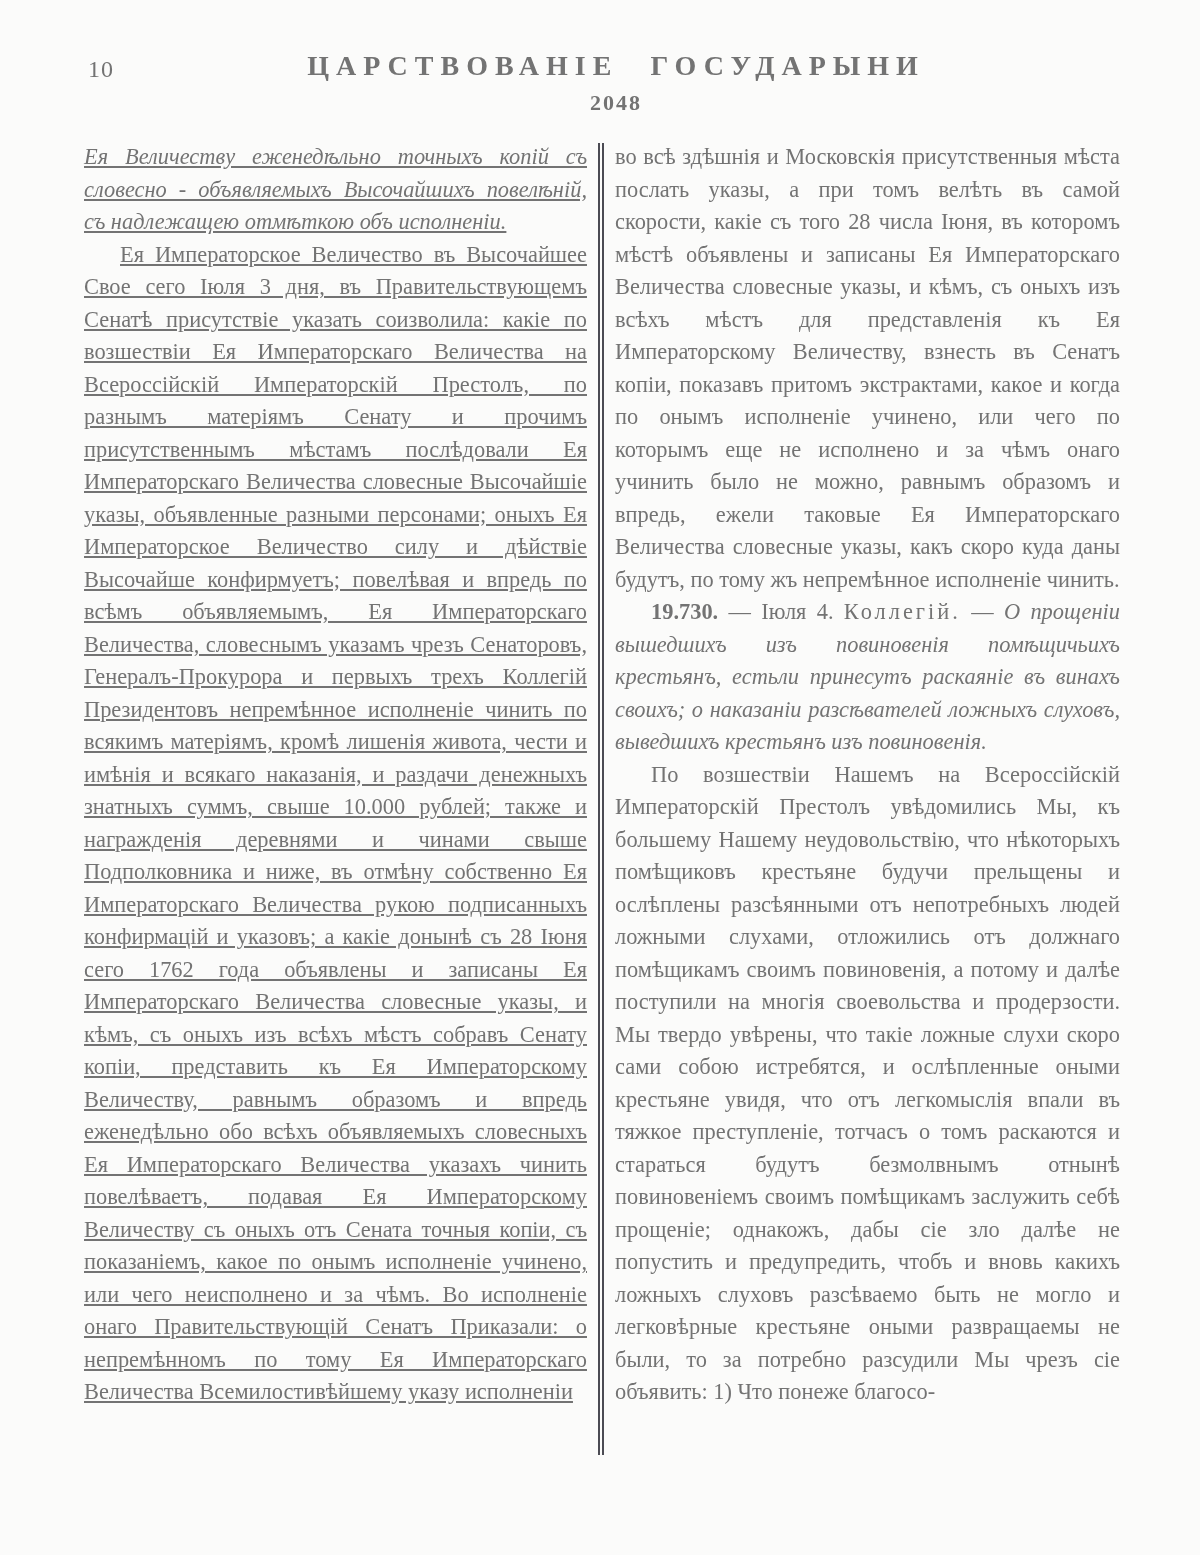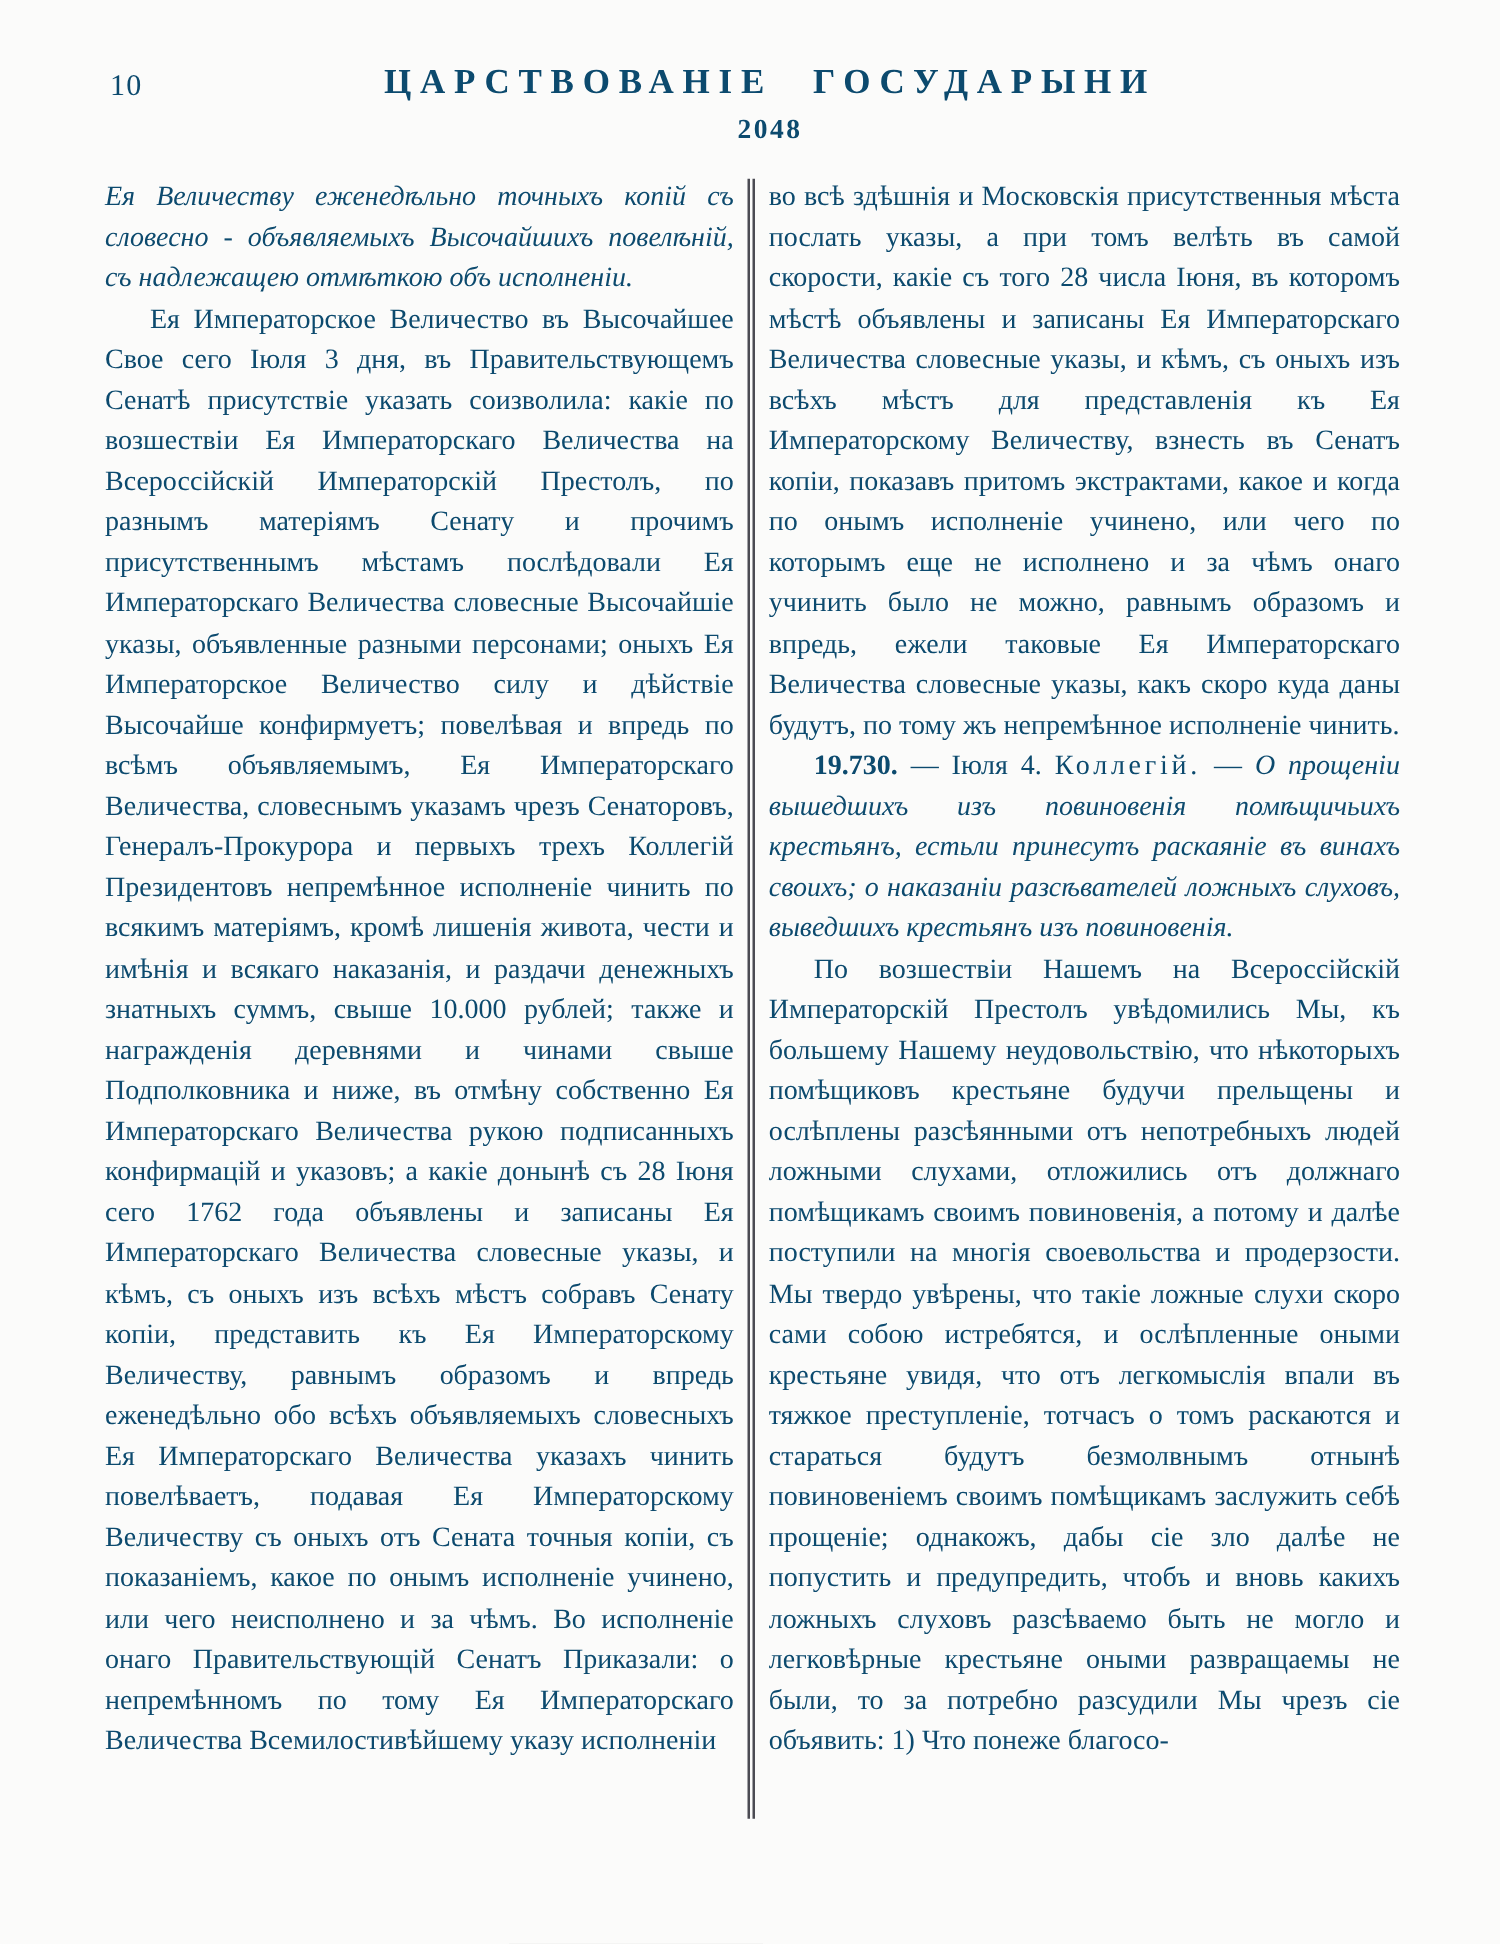--- a/index.html
+++ b/index.html
@@ -3,21 +3,21 @@
 <meta charset="utf-8">
 <style>
   * { box-sizing: border-box; }
   html, body { margin: 0; padding: 0; background: #e9e9e9; }
   .page {
     position: relative;
     width: 1200px;
     height: 1555px;
     margin: 0 auto;
     background: #fbfbfa;
-    color: #0c4a6e;
+    color: #737373;
     font-family: "Liberation Serif", "DejaVu Serif", serif;
     overflow: hidden;
   }
   .page-number {
     position: absolute;
     top: 56px;
     left: 88px;
     font-size: 24px;
     letter-spacing: 1px;
   }
@@ -48,21 +48,21 @@
     right: 80px;
     bottom: 66px;
     display: flex;
     align-items: stretch;
   }
   .col {
     text-align: justify;
     font-size: 22.4px;
     line-height: 32.5px;
   }
-  .col-left  { width: 503px; }
+  .col-left  { width: 503px; text-decoration: underline; }
   .col-right { flex: 1; }
   .divider {
     width: 6px;
     margin: 2px 11px 34px 11px;
     border-left: 2px solid #4b4b53;
     border-right: 2px solid #4b4b53;
   }
   p { margin: 0; padding: 0; }
   .indent { text-indent: 36px; }
   .ital { font-style: italic; }

